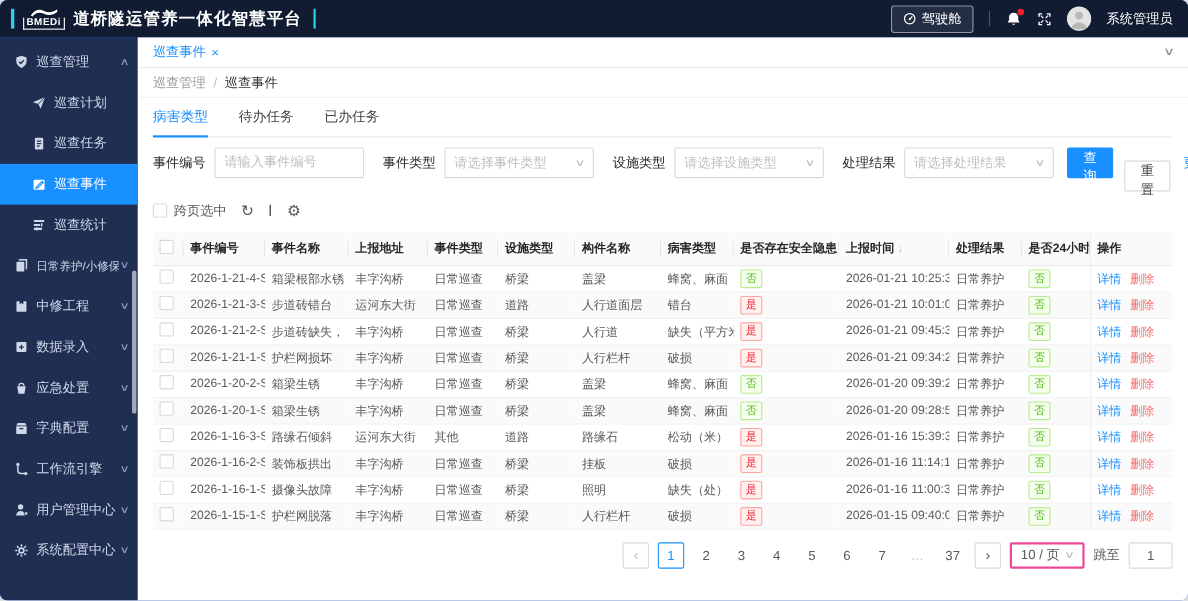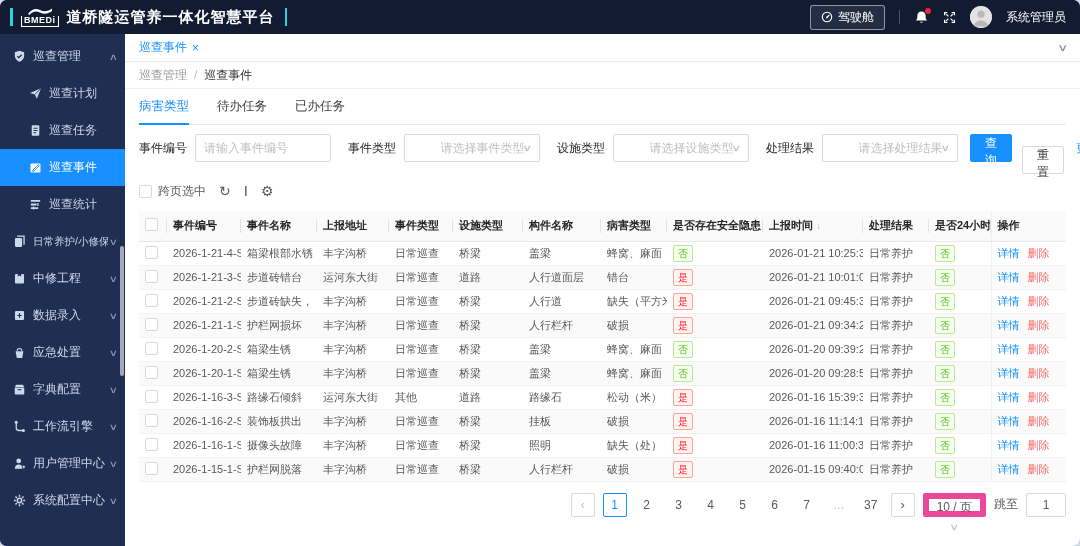--- a/index.html
+++ b/index.html
@@ -54,23 +54,23 @@
   .body { flex:1; padding:0 14px; display:flex; flex-direction:column; min-height:0; }
   .view-tabs { display:flex; gap:28px; border-bottom:1px solid #e8e8e8; padding-top:9px; flex:0 0 auto; }
   .vtab { font-size:12.5px; color:#404040; padding-bottom:9px; cursor:pointer; position:relative; }
   .vtab.active { color:#1890ff; }
   .vtab.active::after { content:""; position:absolute; left:0; right:0; bottom:-1px; height:2px; background:#1890ff; }
 
   .filter-row { display:flex; align-items:center; height:46px; flex:0 0 46px; }
   .f-group { display:flex; align-items:center; margin-right:17px; }
   .f-label { font-size:12px; color:#262626; font-weight:500; margin-right:8px; white-space:nowrap; }
   .f-input, .f-select { width:136px; height:28px; border:1px solid #d9d9d9; border-radius:2px; font-size:12px; padding:0 8px; color:#333; display:flex; align-items:center; background:#fff; }
-  input.f-input { font-family:Liberation Sans, sans-serif; outline:none; }
+  input.f-input { font-family:Liberation Mono, monospace; outline:none; }
   input.f-input::placeholder { color:#bfbfbf; }
-  .f-select { justify-content:flex-end; cursor:pointer; }
+  .f-select { justify-content:space-between; cursor:pointer; }
   .f-placeholder { color:#bfbfbf; white-space:nowrap; overflow:hidden; }
   .sel-chevron { color:#bfbfbf; font-size:9px; transform:scaleX(1.5); }
   .btn { height:28px; padding:0 14px; font-size:12px; border-radius:2px; cursor:pointer; font-family:inherit; }
   .btn-primary { background:#1890ff; border:1px solid #1890ff; color:#fff; }
   .btn-default { background:#fff; border:1px solid #d9d9d9; color:#404040;margin-top:23px; }
   .link-more { color:#1890ff; font-size:12px; margin-left:12px; cursor:pointer; white-space:nowrap; }
   .filter-row .btn + .btn { margin-left:10px; }
 
   .toolbar { display:flex; align-items:center; justify-content:space-between; height:40px; flex:0 0 40px; }
   .toolbar-left { display:flex; gap:12px; }
@@ -94,21 +94,21 @@
   .tag-red { color:#f5222d; background:#fff1f0; border:1px solid #ffa39e; }
   .link-detail { color:#1890ff; cursor:pointer; margin-right:8px; }
   .link-delete { color:#f56c6c; cursor:pointer;font-family:Liberation Serif, serif; }
 
   
   .pagination { display:flex; align-items:center; justify-content:flex-end; gap:8px; height:46px; flex:0 0 46px; font-size:12px; color:#595959; }
   .pg-btn { min-width:24px; height:24px; border:1px solid #d9d9d9; border-radius:2px; display:flex; align-items:center; justify-content:center; cursor:pointer; background:#fff; color:#bfbfbf; font-size:13px; }
   .pg-num { min-width:24px; height:24px; display:flex; align-items:center; justify-content:center; cursor:pointer; border-radius:2px; border:1px solid transparent; }
   .pg-num.active { border-color:#1890ff; color:#1890ff; }
   .pg-num.ellipsis { cursor:default; color:#bfbfbf; }
-  .pg-size { height:24px; border:6px solid #ec4899; border-radius:2px; display:flex; align-items:center; gap:6px; padding:0 8px; cursor:pointer; background:#fff;flex-direction:column; }
+  .pg-size { height:24px; border:2px solid #ec4899; border-radius:2px; display:flex; align-items:center; gap:6px; padding:0 8px; cursor:pointer; background:#fff; }
   .pg-jump-input { width:40px; height:24px; border:1px solid #d9d9d9; border-radius:2px; text-align:center; font-size:12px; font-family:inherit; color:#595959; outline:none; }
 </style>
 </head>
 <body>
 
 <div class="app">
 
   <header class="app-header">
     <div class="header-left">
       <span class="accent-bar"></span>

